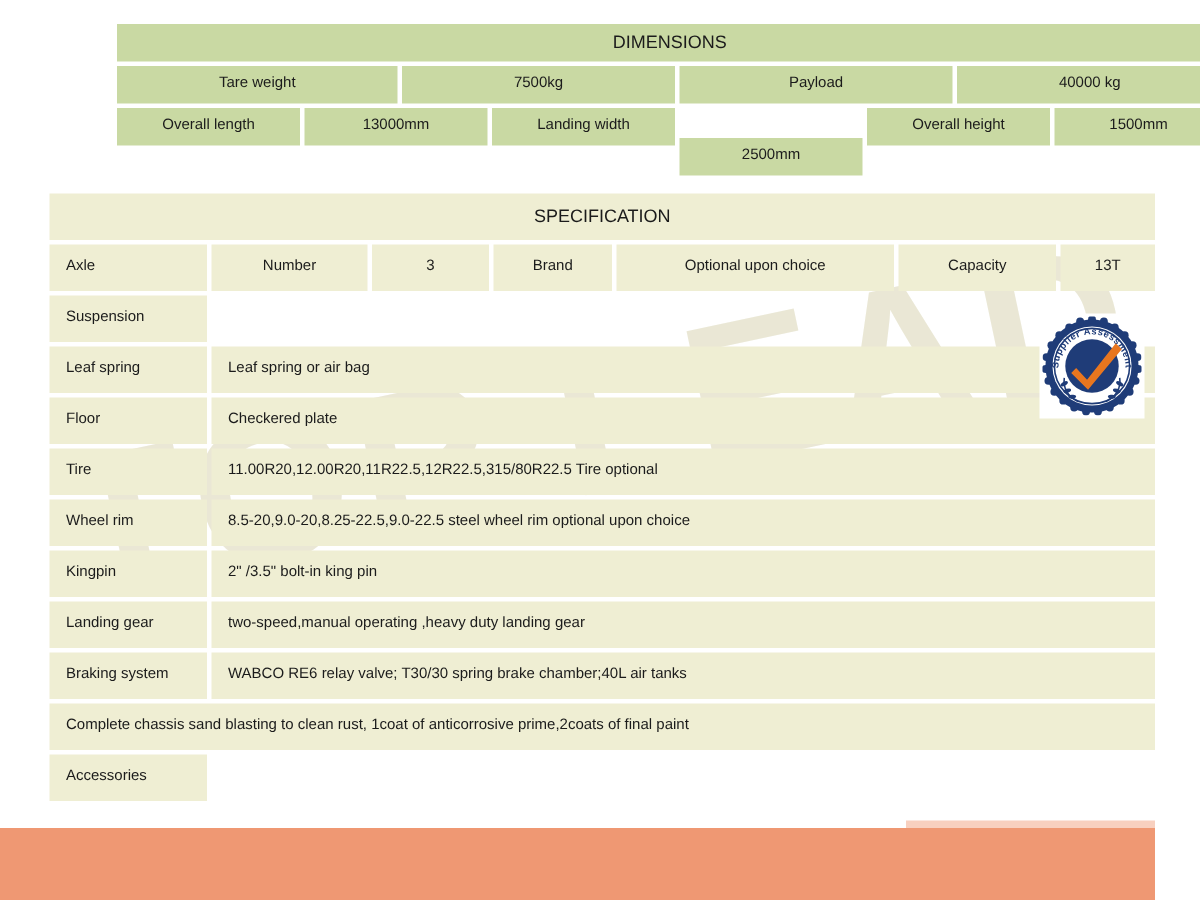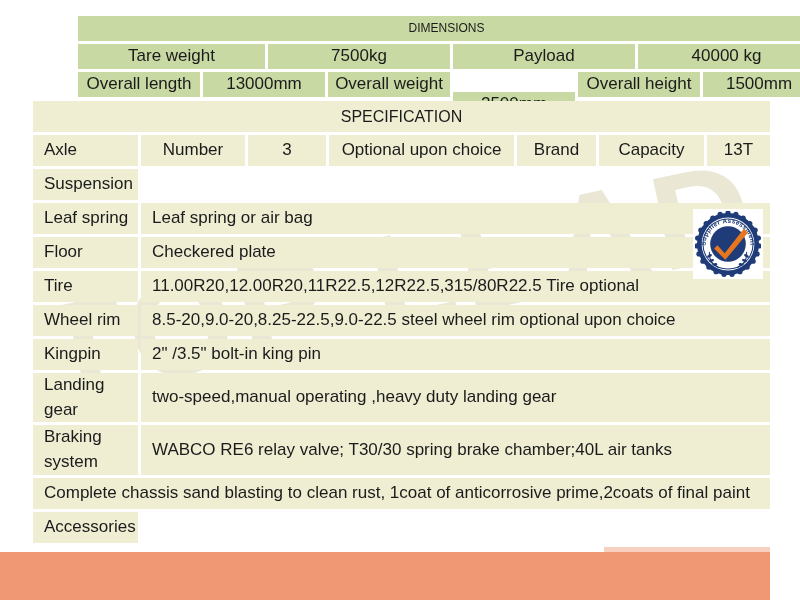--- a/index.html
+++ b/index.html
@@ -51,21 +51,21 @@
     width: 100%;
     margin-bottom: 3px;
   }
   .row:last-child { margin-bottom: 0; }
 
   .cell {
     box-sizing: border-box;
     margin-right: 3px;
     display: flex;
     align-items: center;
-    font-size: 17px;
+    font-size: 10px;
     color: #1b1b1b;
     line-height: 1.45;
   }
   .cell:last-child { margin-right: 0; }
 
   .center { justify-content: center; text-align: center; }
   .left   { justify-content: flex-start; padding-left: 11px; }
 
   
   #dimensions-table { top: 16px; padding-left: 45px; }
@@ -79,22 +79,23 @@
   }
 
   
   #specification-table { top: 101px; }
   #specification-table .cell {
     background: #efeed3;
     min-height: 31px;
   }
   #specification-table .hdr-row .cell {
     height: 27px;
-    font-size: 16px;
+    font-size: 12px;
     justify-content: center;
+    margin-top: 28px;
   }
   #specification-table .tall .cell {
     min-height: 46px;
   }
   #specification-table .lbl {
     width: 105px;
     flex: 0 0 105px;
   }
   #specification-table .val {
     flex: 1 1 auto;
@@ -164,41 +165,41 @@
   <div class="row">
     <div class="cell center" style="flex:0 0 187px;">Tare weight</div>
     <div class="cell center" style="flex:0 0 182px;">7500kg</div>
     <div class="cell center" style="flex:0 0 182px;">Payload</div>
     <div class="cell center" style="flex:1 1 auto;">40000 kg</div>
   </div>
 
   <div class="row">
     <div class="cell center" style="flex:0 0 122px;">Overall length</div>
     <div class="cell center" style="flex:0 0 122px;">13000mm</div>
-    <div class="cell center" style="flex:0 0 122px;">Overall weight</div>
+    <div class="cell center" style="flex:0 0 122px;">Landing width</div>
     <div class="cell center" style="flex:0 0 122px;margin-top:20px;">2500mm</div>
     <div class="cell center" style="flex:0 0 122px;">Overall height</div>
     <div class="cell center" style="flex:1 1 auto;text-align:center;">1500mm</div>
   </div>
 
 </div>
 
 <div class="tbl" id="specification-table">
 
   <div class="row hdr-row">
     <div class="cell center" style="flex:1 1 auto;">SPECIFICATION</div>
   </div>
 
 
   <div class="row">
     <div class="cell left lbl">Axle</div>
     <div class="cell center axle-c1">Number</div>
     <div class="cell center axle-c2">3</div>
+    <div class="cell center axle-c3">Brand</div>
     <div class="cell center axle-c4">Optional upon choice</div>
-    <div class="cell center axle-c3">Brand</div>
     <div class="cell center axle-c5">Capacity</div>
     <div class="cell center axle-c6">13T</div>
   </div>
 
   <div class="row">
     <div class="cell left lbl">Suspension</div>
   </div>
 
   <div class="row">
     <div class="cell left lbl">Leaf spring</div>

